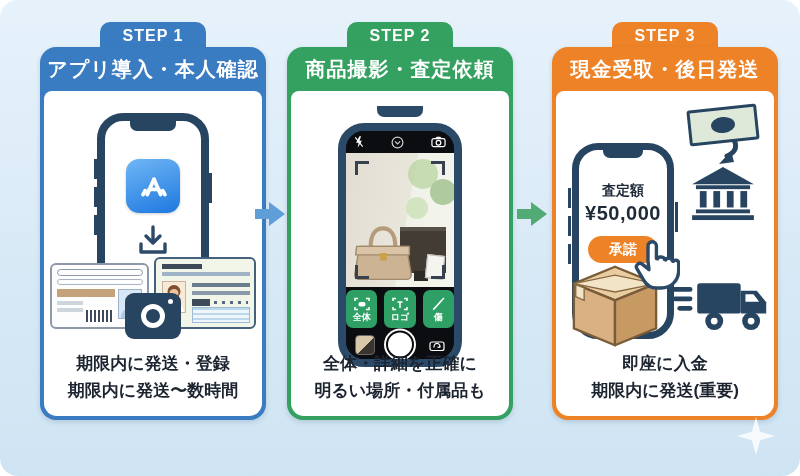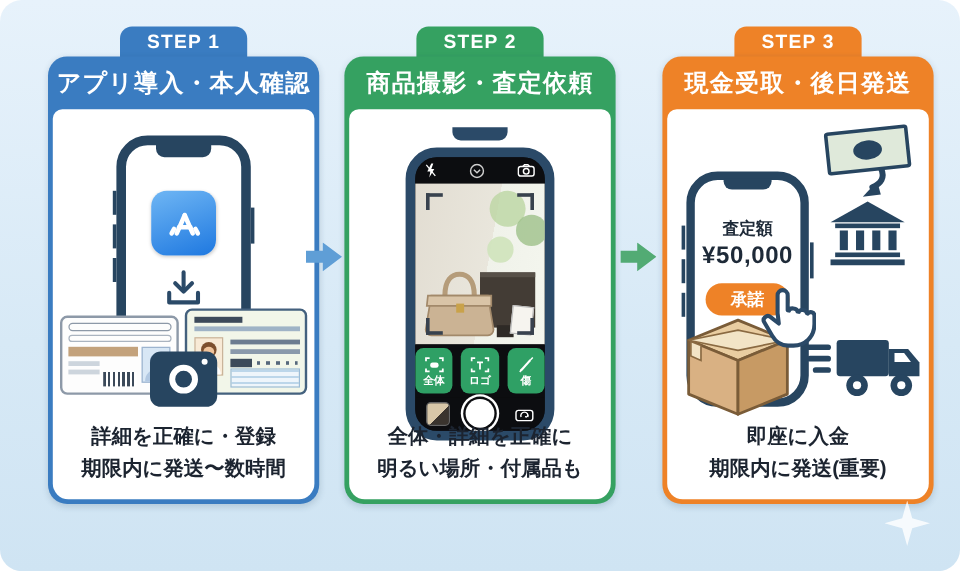--- a/index.html
+++ b/index.html
@@ -205,21 +205,21 @@
                 <b></b>
               </div>
             <i class="barcode"></i>
           </div>
           <div class="cam-front">
               <i></i>
               <b></b>
             </div>
         </div>
         <div class="caption">
-          <div>詳細を正確に・登録</div>
+          <div>期限内に発送・登録</div>
           <div>期限内に発送〜数時間</div>
         </div>
       </div>
     </div>
   </div>
 
   <div class="panel" id="panel2" style="--accent: #35a161;">
     <div class="tab">STEP 2</div>
     <div class="frame">
       <div class="title">商品撮影・査定依頼</div>

